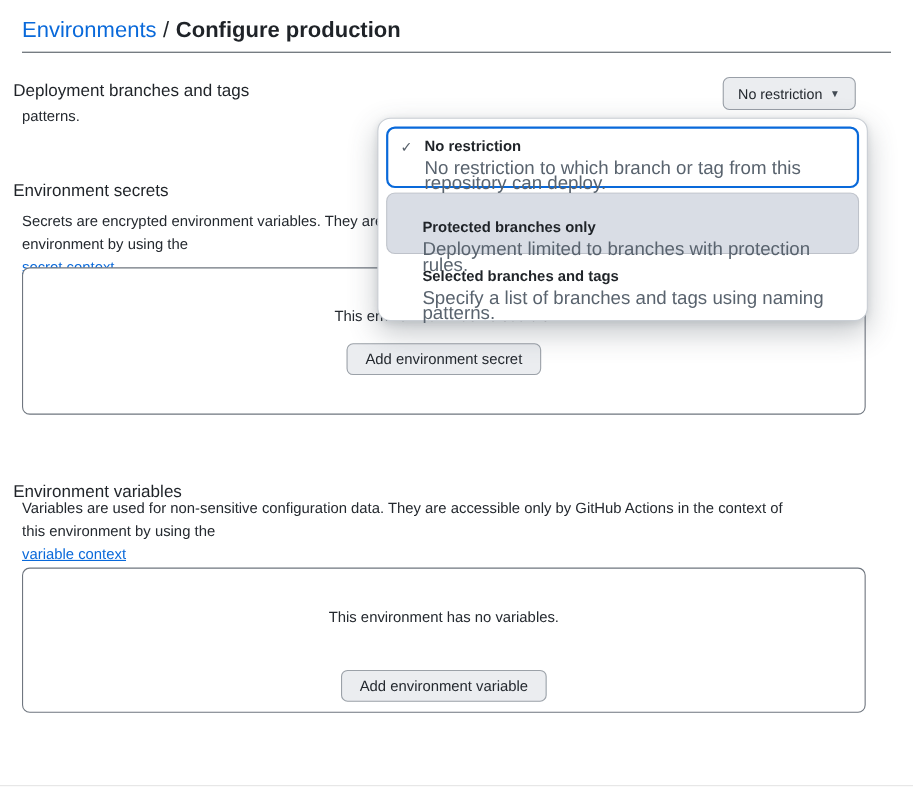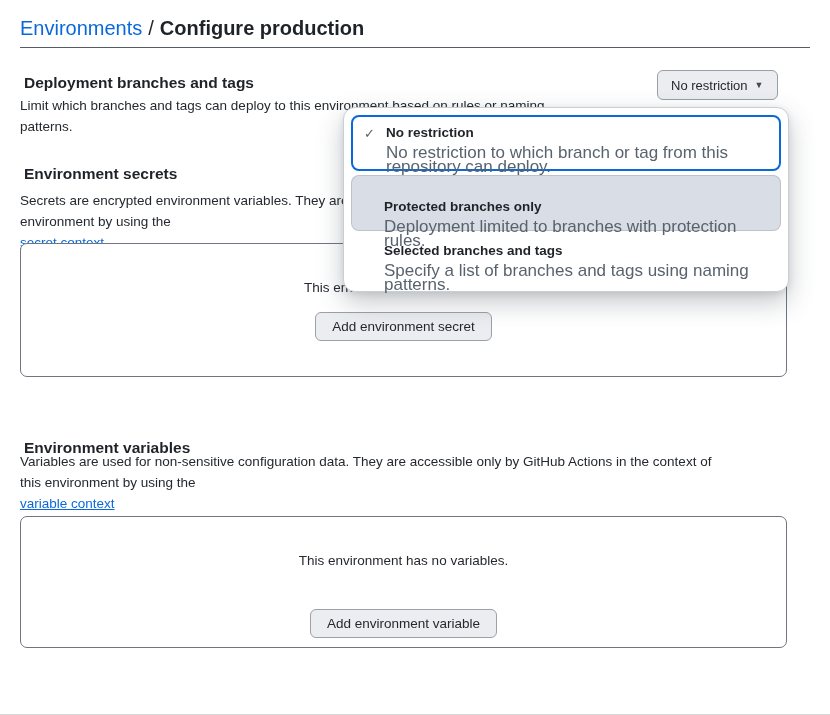--- a/index.html
+++ b/index.html
@@ -21,21 +21,21 @@
     color:var(--text-primary);
     overflow:hidden;
   }
   
   .breadcrumb{position:absolute;left:20px;top:15px;font-size:20px;line-height:26px;}
   .breadcrumb a{color:var(--link-blue);text-decoration:none;font-weight:500;cursor:pointer;}
   .breadcrumb .sep{color:var(--text-primary);font-weight:500;margin:0 6px;}
   .breadcrumb .current{color:var(--text-primary);font-weight:600;}
   .title-hr{position:absolute;left:20px;right:20px;top:47px;height:0;border-top:1px solid #555c64;}
   
-  .section-heading{position:absolute;left:24px;font-size:15.5px;font-weight:700;color:var(--text-primary);}
+  .section-heading{position:absolute;left:12px;font-size:15.5px;font-weight:400;color:var(--text-primary);}
   .section-desc{position:absolute;left:20px;font-size:13.5px;line-height:21px;color:#24292f;}
   .section-desc span{display:block;}
   .section-desc a{color:var(--link-blue);text-decoration:underline;cursor:pointer;}
   .h-deploy{top:74px;}
   .d-deploy{top:95px;width:620px;}
   .h-secrets{top:165px;}
   .d-secrets{top:190px;width:760px;}
   .h-vars{top:439px;}
   .d-vars{top:451px;width:760px;}
   
@@ -101,21 +101,20 @@
 
 <div class="page">
 
   <div class="breadcrumb">
     <a>Environments</a><span class="sep">/</span><span class="current">Configure production</span>
   </div>
   <div class="title-hr"></div>
 
   <div class="section-heading h-deploy">Deployment branches and tags</div>
   <div class="section-desc d-deploy">
-    <span>Limit which branches and tags can deploy to this environment based on rules or naming</span>
     <span>patterns.</span>
   </div>
 
   <button class="selector-btn">
     <span>No restriction</span>
     <span class="caret">▼</span>
   </button>
 
   <div class="section-heading h-secrets">Environment secrets</div>
   <div class="section-desc d-secrets">

